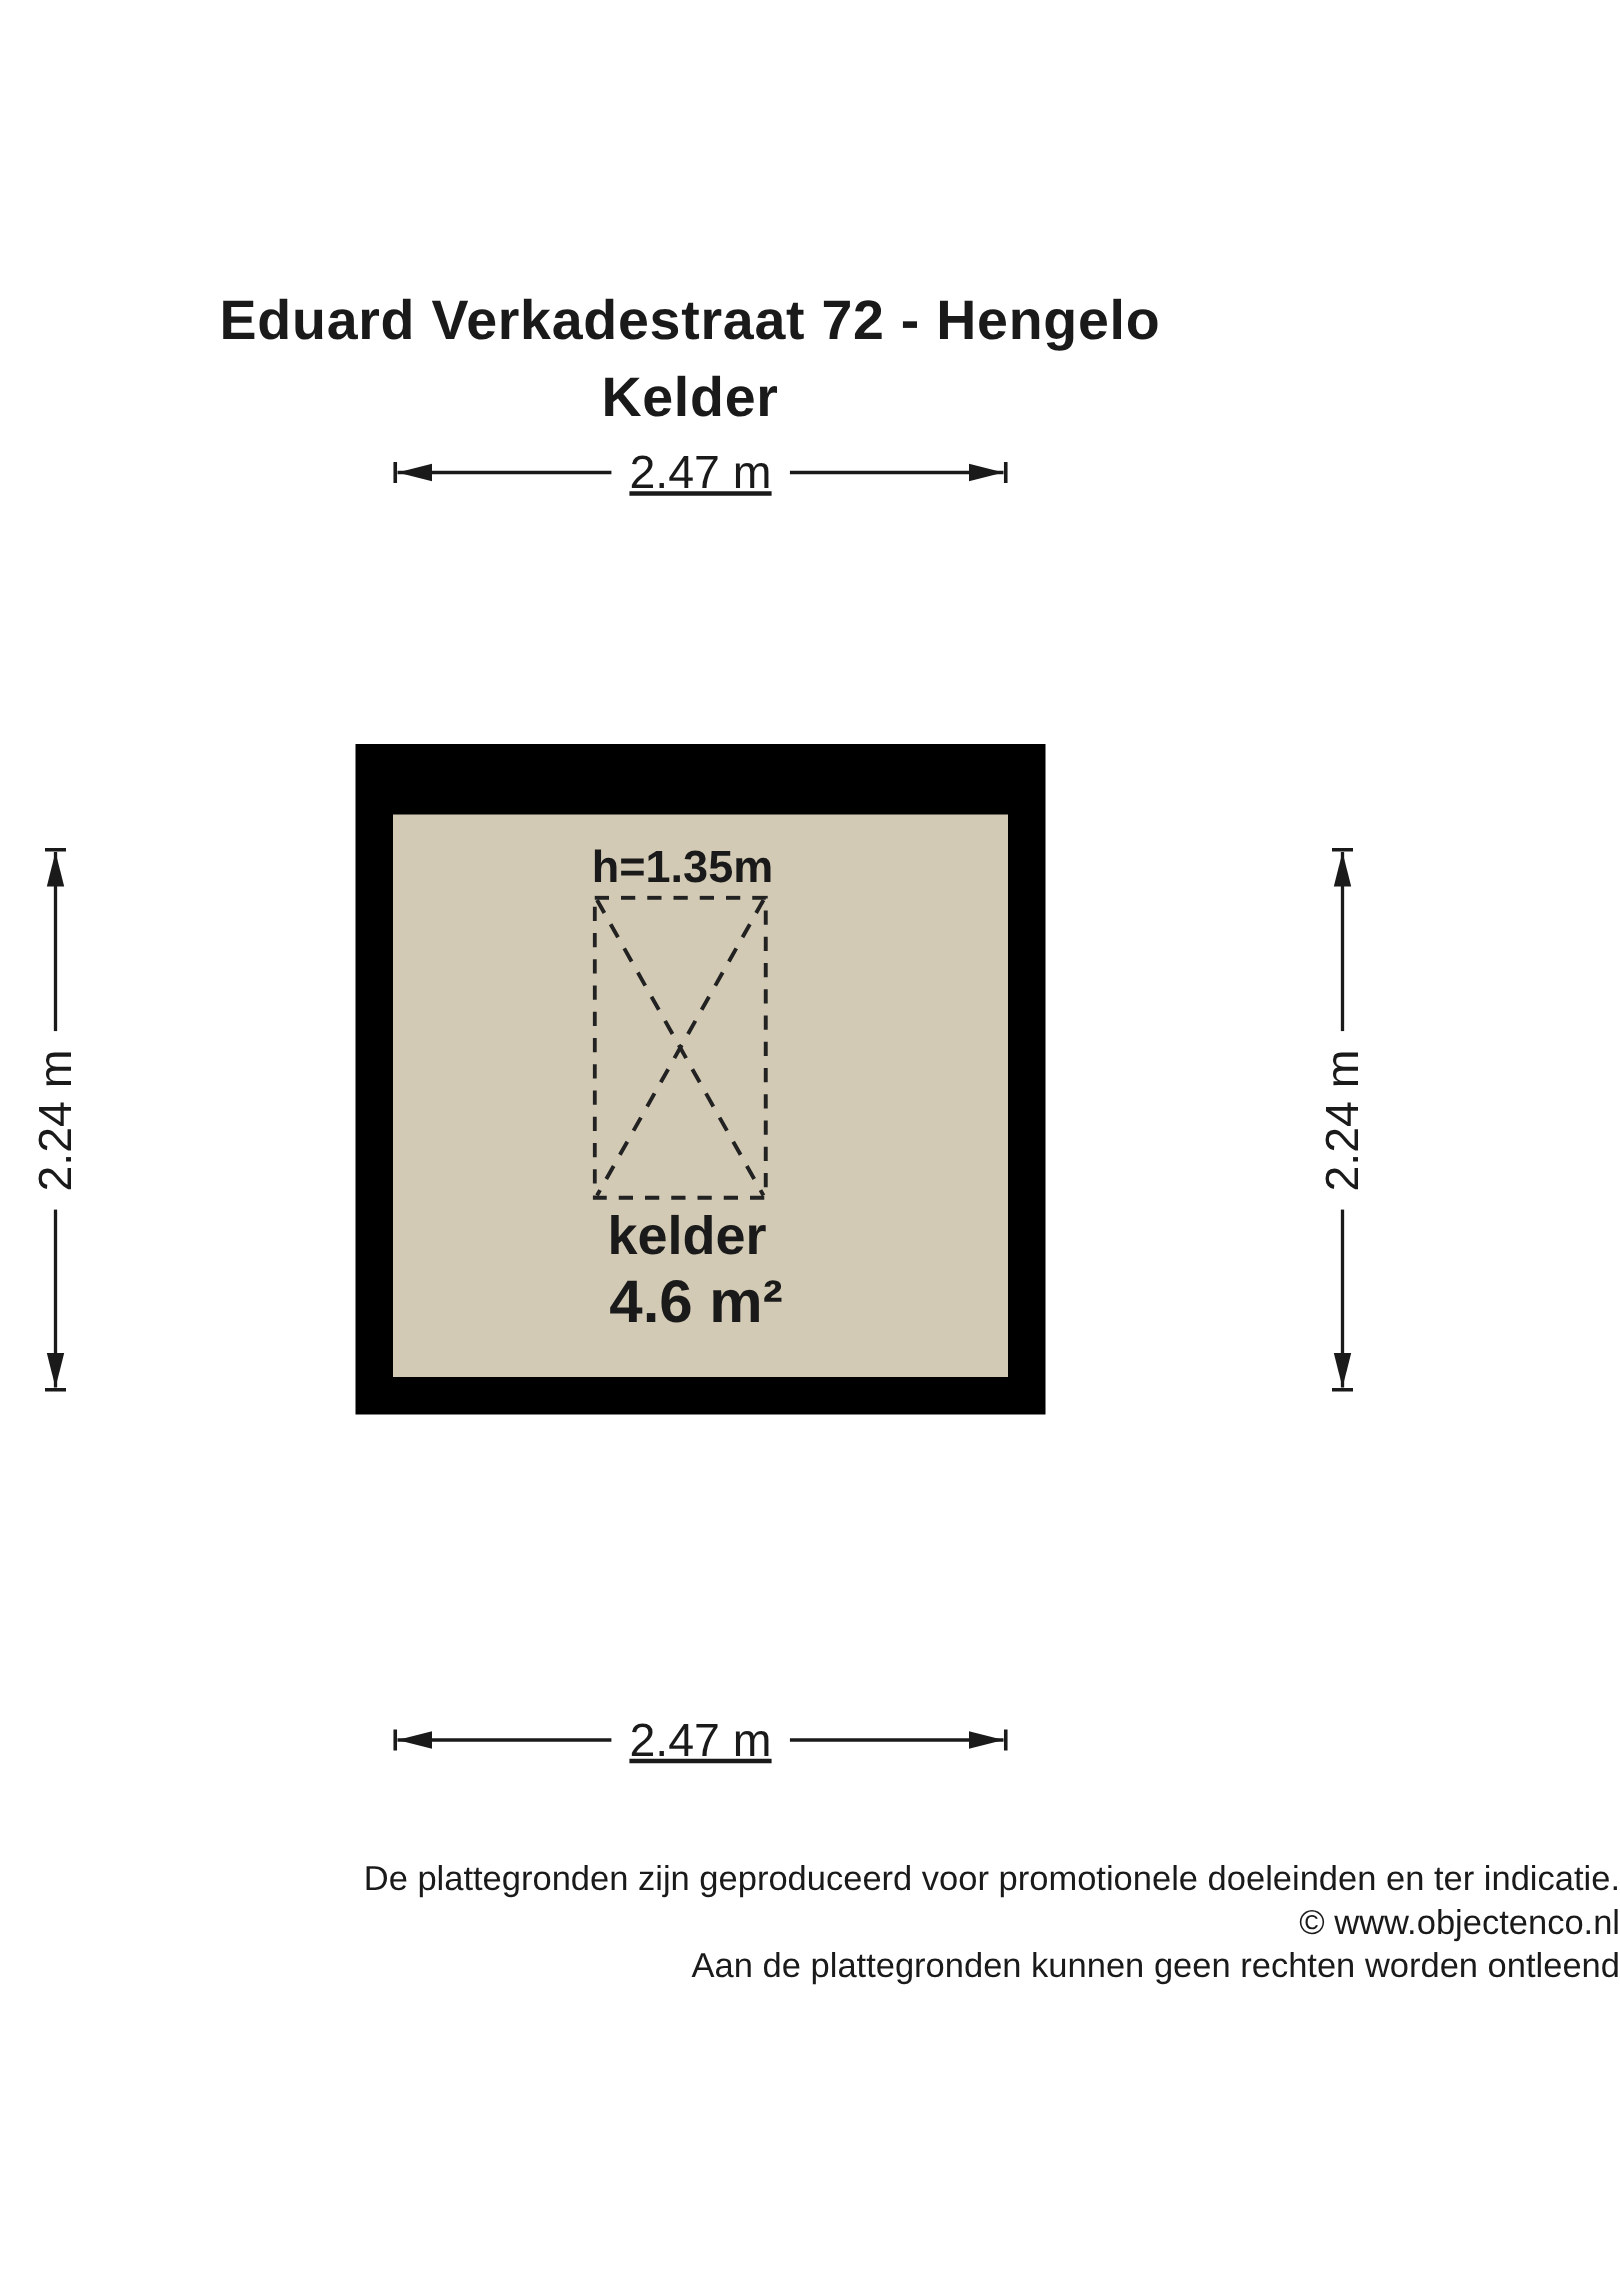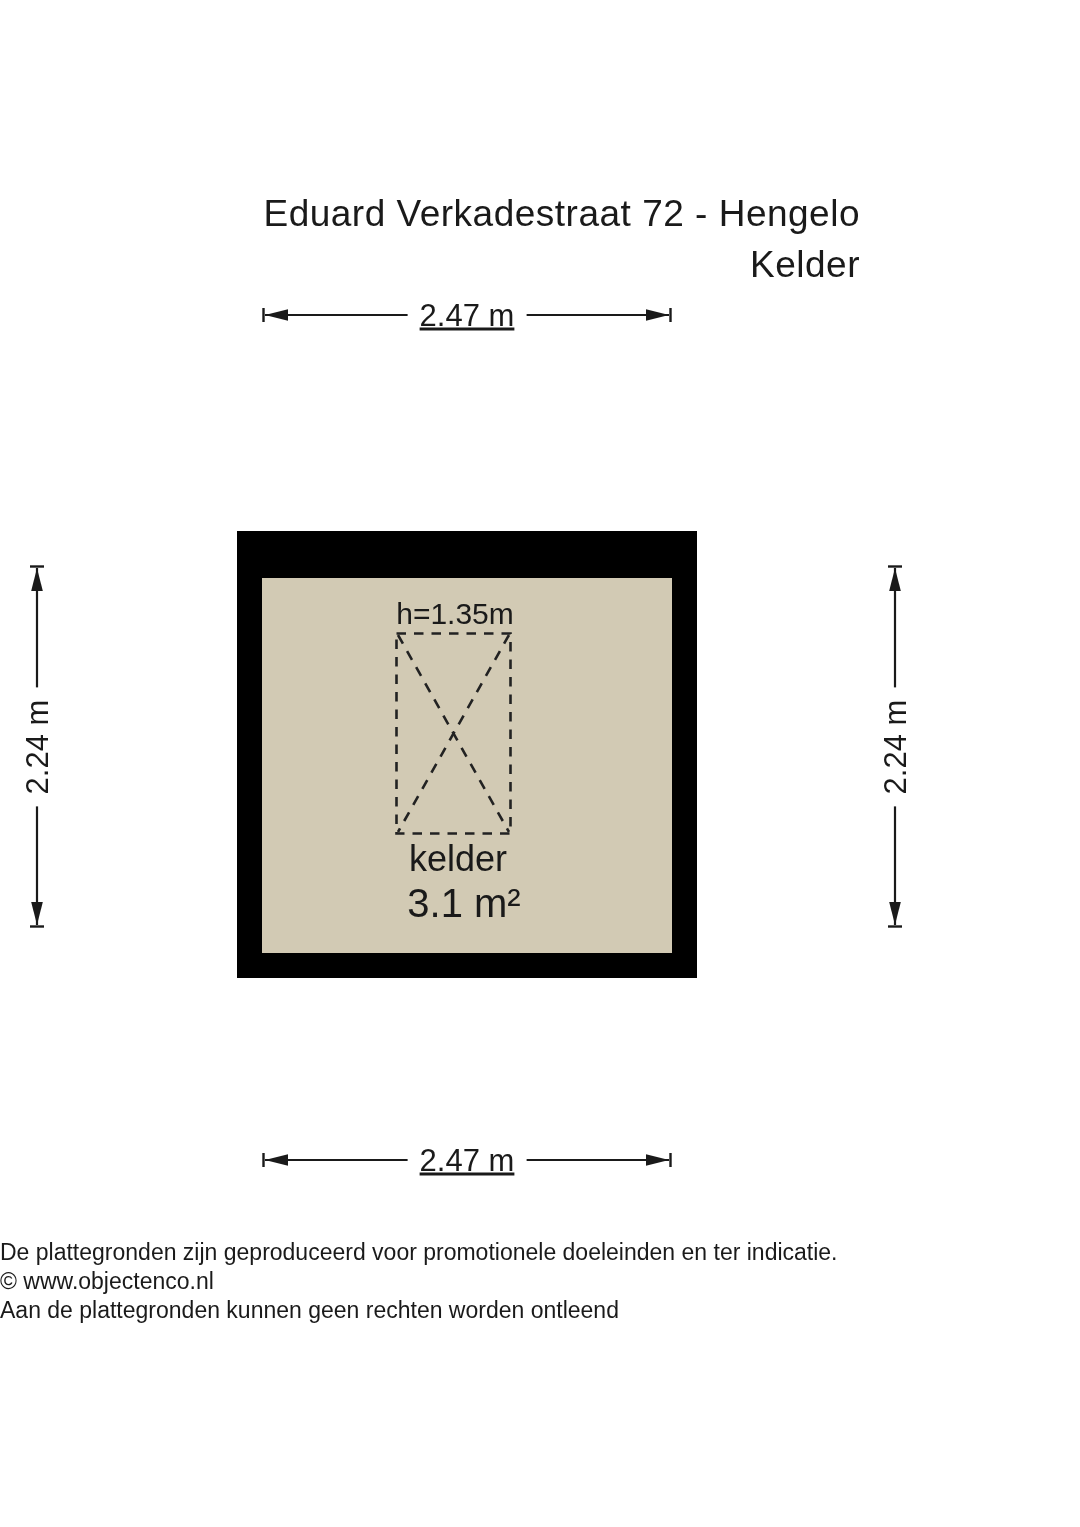--- a/index.html
+++ b/index.html
@@ -5,39 +5,40 @@
   * { margin:0; padding:0; box-sizing:border-box; }
   html, body { background:#fff; }
   .page {
     position:relative; width:1080px; height:1527px;
     background:var(--bg,#ffffff);
     font-family:"Liberation Sans", sans-serif;
     color:#1a1a1a; overflow:hidden;
   }
   .title-block {
     position:absolute; top:188px; left:60px; width:800px;
-    text-align:right; font-weight:normal; font-size:37px; line-height:51px;
+    text-align:center; font-weight:bold; font-size:37px; line-height:51px;
     letter-spacing:0.5px;
   }
   .dim { position:absolute; }
   .dim svg { display:block; }
   .dim-label {
     position:absolute; left:50%; top:50%;
     background:var(--bg,#ffffff);
     font-size:31px; line-height:31px; white-space:nowrap; padding:4px 12px;
   }
   .dim-label.h { transform:translate(-50%,-50%);text-decoration:underline; }
   .dim-label.v { transform:translate(-50%,-50%) rotate(-90deg); }
   .dim-top    { left:262px; top:305px; width:410px; height:20px; }
   .dim-bottom { left:262px; top:1150px; width:410px; height:20px; }
   .dim-left   { left:27px;  top:565px; width:20px; height:363px; }
   .dim-right  { left:885px; top:565px; width:20px; height:363px; }
   .plan {
-    position:absolute; left:237px; top:531px; width:460px; height:447px;
+    position:absolute; left:237px; top:496px; width:460px; height:447px;
     background:var(--wall,#000000);
+    font-weight:bold;
   }
   .floor {
     position:absolute; left:25px; top:47px; width:410px; height:375px;
     background:var(--floor,#d2cab4);
   }
   .ceiling-height-label {
     position:absolute; left:193px; top:20px; transform:translateX(-50%);
     font-size:30px; line-height:32px; white-space:nowrap;
   }
   .low-ceiling-area { position:absolute; left:133px; top:54px; }
@@ -45,21 +46,21 @@
   .room-name-label {
     position:absolute; left:196px; top:262px; transform:translateX(-50%);
     font-size:36px; line-height:38px; white-space:nowrap;
   }
   .room-area-label {
     position:absolute; left:202px; top:304px; transform:translateX(-50%);
     font-size:40px; line-height:42px; white-space:nowrap;
   }
   .footer-disclaimer {
     position:absolute; top:1238px; left:0; width:1080px;
-    text-align:left; font-size:23px; line-height:29px;
+    text-align:right; font-size:23px; line-height:29px;
   }
 </style>
 </head>
 <body>
 
 <div class="page">
 
   <div class="title-block">
     <div>Eduard Verkadestraat 72 - Hengelo</div>
     <div>Kelder</div>
@@ -80,21 +81,21 @@
     <div class="floor">
       <div class="ceiling-height-label">h=1.35m</div>
       <div class="low-ceiling-area">
         <svg width="117" height="203" viewBox="0 0 117 203">
           <rect x="1.5" y="1.5" width="114" height="200" fill="none" stroke="#222222" stroke-width="2.6" stroke-dasharray="9.5 8"></rect>
           <line x1="3" y1="3" x2="114" y2="200" stroke="#222222" stroke-width="2.6" stroke-dasharray="10 8.5"></line>
           <line x1="114" y1="3" x2="3" y2="200" stroke="#222222" stroke-width="2.6" stroke-dasharray="10 8.5"></line>
         </svg>
       </div>
       <div class="room-name-label">kelder</div>
-      <div class="room-area-label">3.1 m²</div>
+      <div class="room-area-label">4.6 m²</div>
     </div>
   </div>
 
   <div class="dim dim-left">
     <svg width="20" height="363" viewBox="0 0 20 363">
       <line x1="3" y1="1.5" x2="17" y2="1.5" stroke="#1a1a1a" stroke-width="2.4"></line>
       <line x1="3" y1="361.5" x2="17" y2="361.5" stroke="#1a1a1a" stroke-width="2.4"></line>
       <line x1="10" y1="3" x2="10" y2="360" stroke="#1a1a1a" stroke-width="2.2"></line>
       <polygon points="10,3 4.2,26 15.8,26" fill="#1a1a1a"></polygon>
       <polygon points="10,360 4.2,337 15.8,337" fill="#1a1a1a"></polygon>

